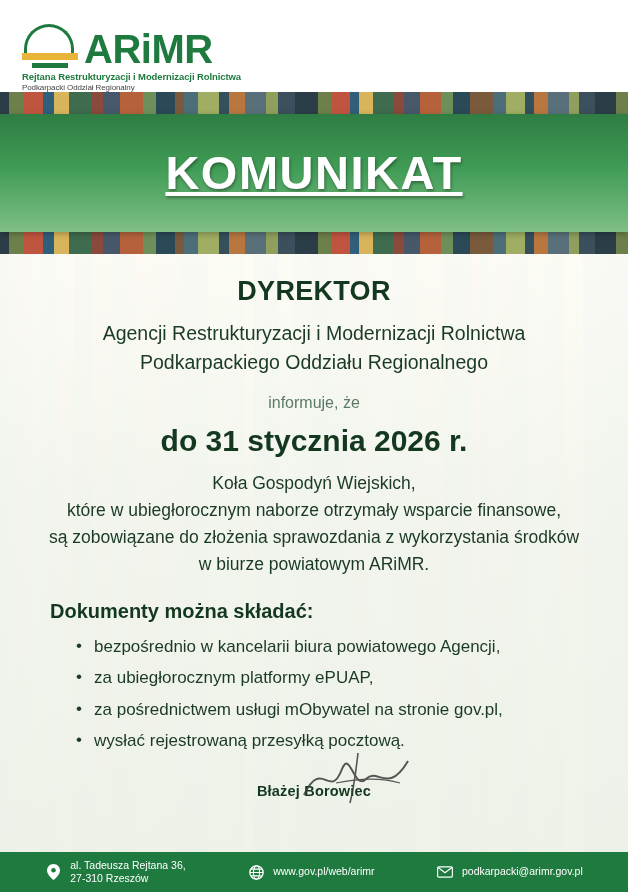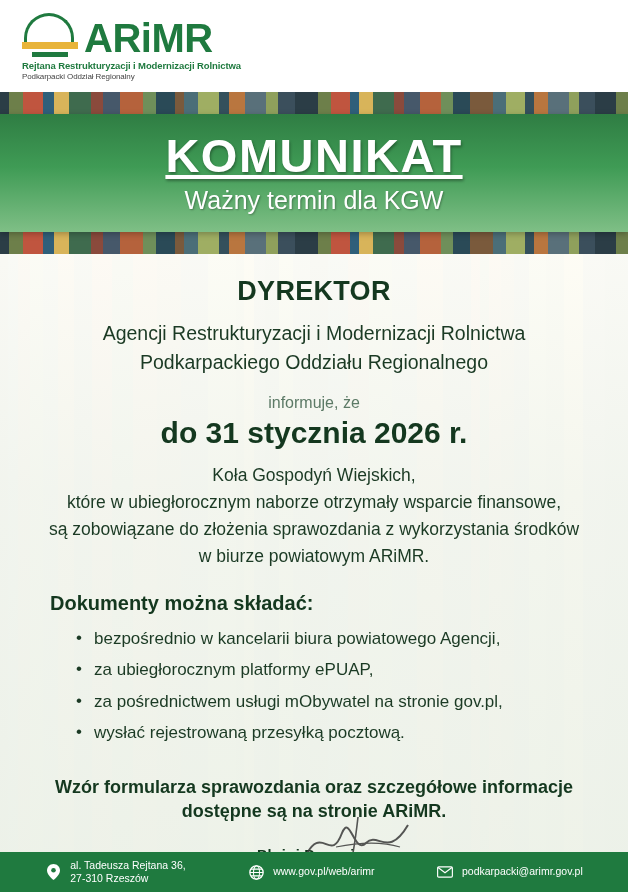--- a/index.html
+++ b/index.html
@@ -13,21 +13,21 @@
     background: #ffffff;
     overflow: hidden;
     position: relative;
   }
 
   
   .header {
     height: 92px;
     background: #ffffff;
     display: flex;
-    align-items: center;
+    align-items: flex-end;
     padding-left: 22px;
     box-sizing: border-box;
   }
   .logo-wrap {
     display: flex;
     flex-direction: column;
   }
   .logo-top {
     display: flex;
     align-items: flex-end;
@@ -173,21 +173,21 @@
   }
   .t-office {
     font-size: 19.5px;
     color: #1b3a24;
     line-height: 1.5;
     margin: 0 0 16px 0;
   }
   .t-informuje {
     font-size: 16px;
     color: #5c7a66;
-    margin: 0 0 4px 0;
+    margin: 0 0 12px 0;
   }
   .t-date {
     font-size: 30px;
     font-weight: bold;
     color: #14381f;
     margin: 0 0 12px 0;
   }
   .t-body {
     font-size: 17.5px;
     color: #1b3a24;
@@ -336,21 +336,20 @@
       <i style="background: rgb(52, 80, 92); flex: 0.6 1 0%;"></i>
       <i style="background: rgb(185, 118, 63); flex: 1 1 0%;"></i>
       <i style="background: rgb(89, 112, 122); flex: 1.4 1 0%;"></i>
       <i style="background: rgb(143, 160, 92); flex: 0.7 1 0%;"></i>
       <i style="background: rgb(59, 79, 92); flex: 1.1 1 0%;"></i>
       <i style="background: rgb(43, 61, 70); flex: 1.5 1 0%;"></i>
       <i style="background: rgb(109, 127, 74); flex: 0.8 1 0%;"></i>
     </div>
   <div class="banner">
     <h1>KOMUNIKAT</h1>
-    <h2>Ważny termin dla KGW</h2>
   </div>
 </div>
 
 <div class="main">
   <div class="bgstripes" id="stripes">
       <i style="background: rgb(43, 61, 70); flex: 0.5 1 0%;"></i>
       <i style="background: rgb(47, 95, 122); flex: 0.6 1 0%;"></i>
       <i style="background: rgb(138, 74, 60); flex: 0.7 1 0%;"></i>
       <i style="background: rgb(111, 143, 90); flex: 0.8 1 0%;"></i>
       <i style="background: rgb(75, 110, 120); flex: 0.9 1 0%;"></i>
@@ -407,24 +406,20 @@
     </div>
 
     <div class="t-docs-head">Dokumenty można składać:</div>
     <ul class="docs">
       <li>bezpośrednio w kancelarii biura powiatowego Agencji,</li>
       <li>za ubiegłorocznym platformy ePUAP,</li>
       <li>za pośrednictwem usługi mObywatel na stronie gov.pl,</li>
       <li>wysłać rejestrowaną przesyłką pocztową.</li>
     </ul>
 
-    <div class="t-note">
-      <div>Wzór formularza sprawozdania oraz szczegółowe informacje</div>
-      <div>dostępne są na stronie ARiMR.</div>
-    </div>
 
     <div class="sign">
       <svg class="scribble" viewBox="0 0 120 58">
         <path d="M8 46 C 26 8, 34 52, 46 20 C 54 0, 58 42, 70 30 C 82 18, 92 46, 112 12" fill="none" stroke="#3a3a3a" stroke-width="2"></path>
         <path d="M62 4 C 60 22, 58 38, 54 54" fill="none" stroke="#3a3a3a" stroke-width="1.6"></path>
         <path d="M40 34 C 60 30, 84 28, 104 34" fill="none" stroke="#3a3a3a" stroke-width="1.2"></path>
       </svg>
       <div class="name">Błażej Borowiec</div>
 
     </div>

